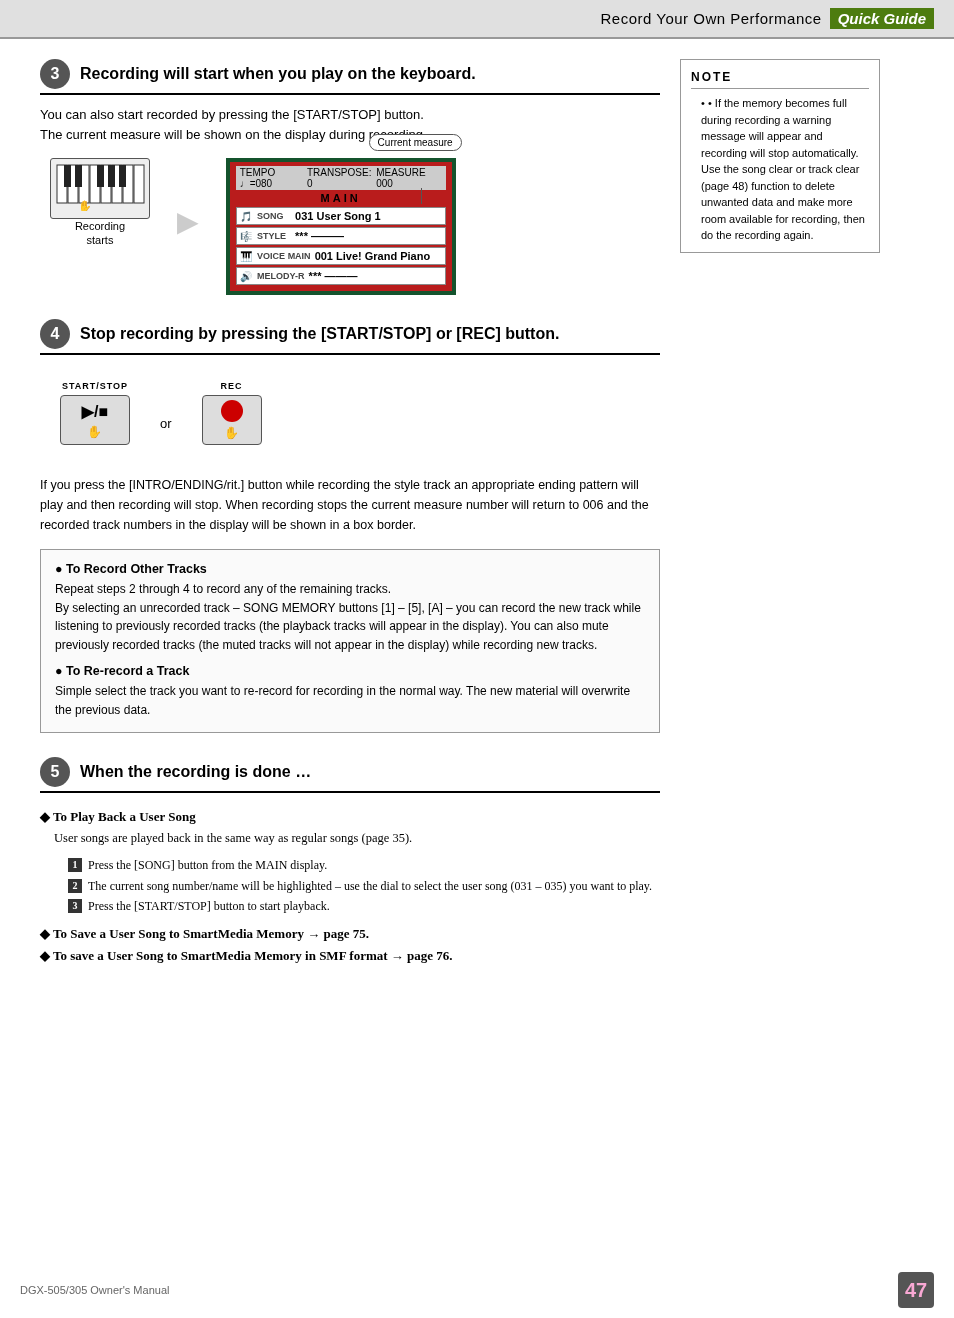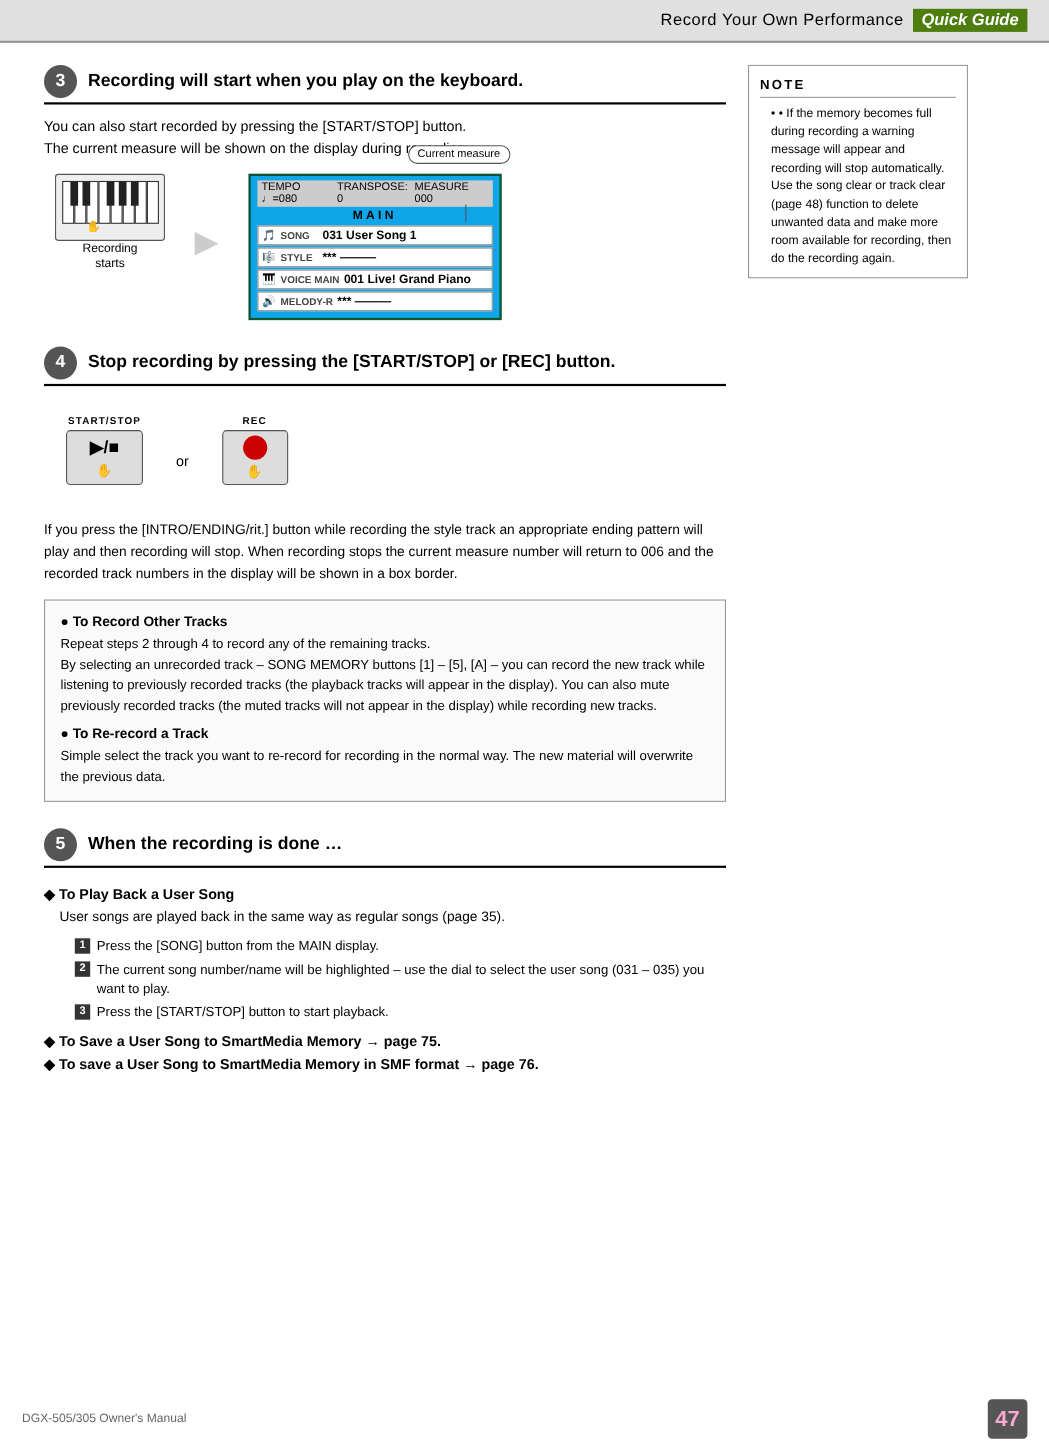--- a/index.html
+++ b/index.html
@@ -109,22 +109,22 @@
 
     .arrow-right {
       font-size: 36px;
       color: #ccc;
       align-self: center;
       margin-top: -10px;
     }
 
     .display-screen {
       position: relative;
-      border: 2px solid #14532d;
-      background: #0ea5e9;
+      border: 4px solid #14532d;
+      background: #b91c1c;
       width: 230px;
     }
     .display-screen-inner {
       padding: 4px 6px;
     }
     .display-top-bar {
       display: flex;
       justify-content: space-between;
       align-items: center;
       font-size: 10px;
@@ -255,20 +255,21 @@
       content: "● ";
     }
     .info-text {
       font-size: 12px;
       line-height: 1.55;
     }
 
     
     .step5-content {
       margin-top: 16px;
+      font-family: Liberation Serif, serif;
     }
     .substep-heading {
       font-weight: bold;
       font-size: 13px;
       margin-bottom: 4px;
     }
     .substep-heading::before {
       content: "◆ ";
     }
     .substep-desc {

